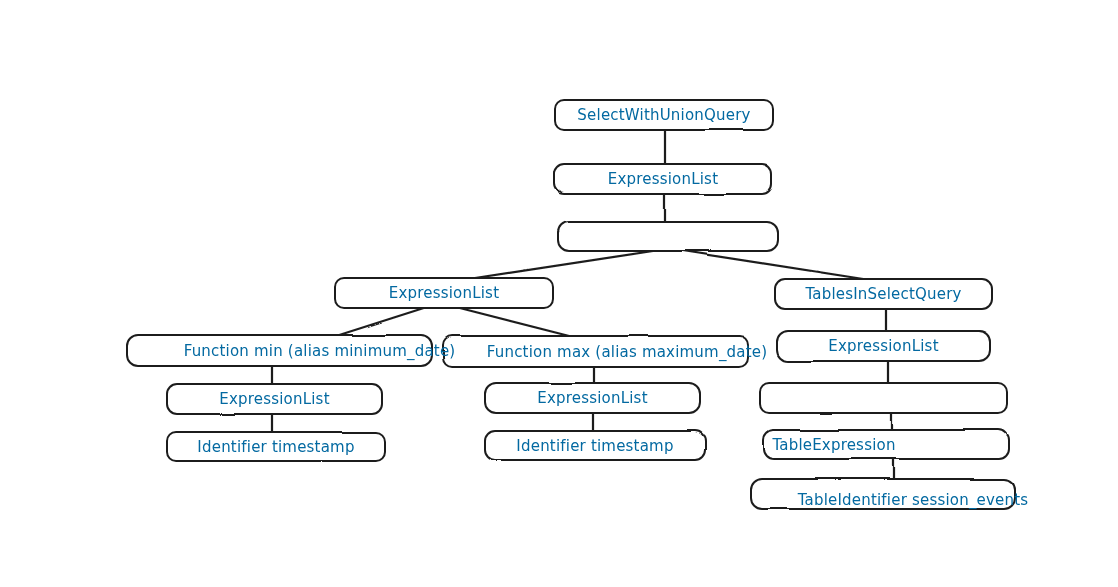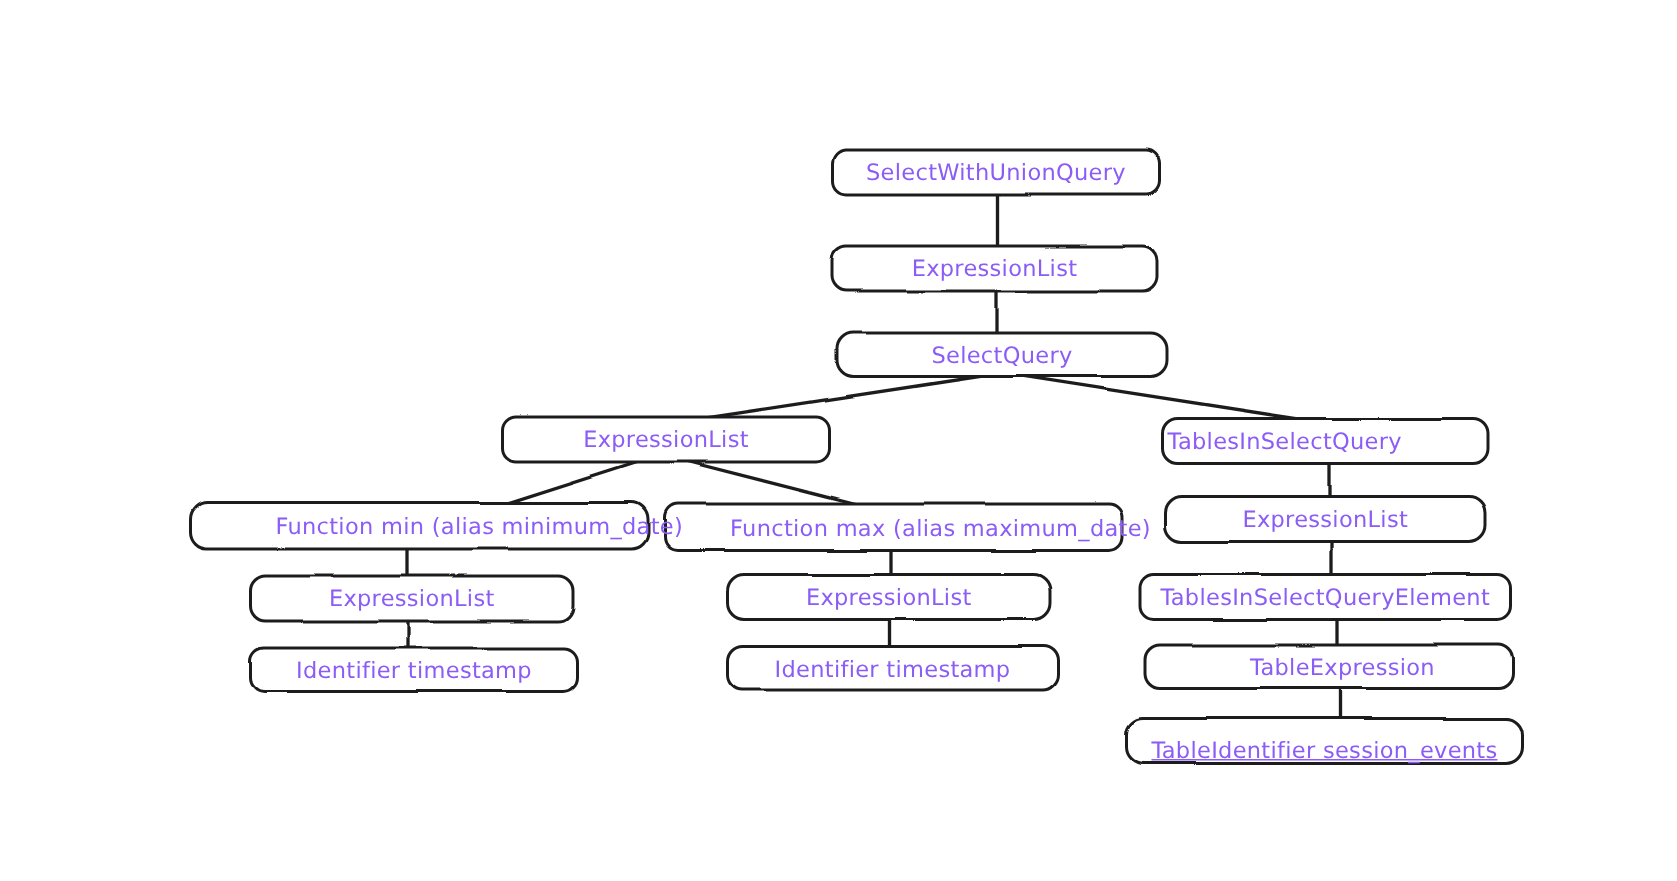--- a/index.html
+++ b/index.html
@@ -29,21 +29,21 @@
     width: 1118px;
     height: 587px;
   }
   .node-label {
     position: absolute;
     display: flex;
     align-items: center;
     justify-content: center;
     font-size: 15px;
     letter-spacing: 0.2px;
-    color: #8b5cf6;
+    color: #0369a1;
     white-space: nowrap;
     text-align: center;
   }
 </style>
 </head>
 <body>
 
 <div class="canvas">
   <svg class="strokes" id="strokes" width="1118" height="587" viewBox="0 0 1118 587" xmlns="http://www.w3.org/2000/svg">
     <defs>
@@ -80,27 +80,25 @@
         <rect x="485" y="431" width="220" height="29" rx="10" fill="#ffffff" stroke="#1e1e1e" stroke-width="2"></rect>
         <rect x="777" y="331" width="213" height="30" rx="11" fill="#ffffff" stroke="#1e1e1e" stroke-width="2"></rect>
         <rect x="760" y="383" width="247" height="30" rx="9" fill="#ffffff" stroke="#1e1e1e" stroke-width="2"></rect>
         <rect x="764" y="430" width="245" height="29" rx="10" fill="#ffffff" stroke="#1e1e1e" stroke-width="2"></rect>
         <rect x="751" y="479" width="264" height="30" rx="11" fill="#ffffff" stroke="#1e1e1e" stroke-width="2"></rect>
       </g>
   </svg>
   <div class="labels" id="labels">
       <div class="node-label" style="left: 555px; top: 100px; width: 218px; height: 30px;">SelectWithUnionQuery</div>
       <div class="node-label" style="left: 554px; top: 164px; width: 218px; height: 30px;">ExpressionList</div>
-      <div class="node-label" style="left: 558px; top: 222px; width: 220px; height: 29px;">SelectQuery</div>
       <div class="node-label" style="left: 335px; top: 278px; width: 218px; height: 30px;">ExpressionList</div>
-      <div class="node-label" style="left: 748px; top: 279px; width: 217px; height: 30px;">TablesInSelectQuery</div>
+      <div class="node-label" style="left: 775px; top: 279px; width: 217px; height: 30px;">TablesInSelectQuery</div>
       <div class="node-label" style="left: 127px; top: 335px; width: 305px; height: 31px; padding-left: 40px;">Function min (alias minimum_date)</div>
       <div class="node-label" style="left: 443px; top: 336px; width: 368px; height: 31px;">Function max (alias maximum_date)</div>
       <div class="node-label" style="left: 167px; top: 384px; width: 215px; height: 30px;">ExpressionList</div>
       <div class="node-label" style="left: 485px; top: 383px; width: 215px; height: 30px;">ExpressionList</div>
       <div class="node-label" style="left: 167px; top: 432px; width: 218px; height: 29px;">Identifier timestamp</div>
       <div class="node-label" style="left: 485px; top: 431px; width: 220px; height: 29px;">Identifier timestamp</div>
       <div class="node-label" style="left: 777px; top: 331px; width: 213px; height: 30px;">ExpressionList</div>
-      <div class="node-label" style="left: 760px; top: 383px; width: 247px; height: 30px;">TablesInSelectQueryElement</div>
-      <div class="node-label" style="left: 789px; top: 430px; width: 212px; height: 29px;">TableExpression</div>
-      <div class="node-label" style="left: 751px; top: 479px; width: 264px; height: 42px; text-decoration: underline;">TableIdentifier session_events</div>
+      <div class="node-label" style="left: 728px; top: 430px; width: 212px; height: 29px;">TableExpression</div>
+      <div class="node-label" style="left: 781px; top: 479px; width: 264px; height: 42px;">TableIdentifier session_events</div>
     </div>
 </div>
 
 </body></html>

